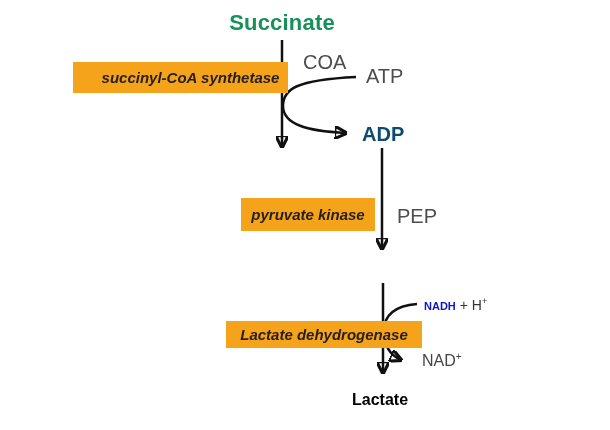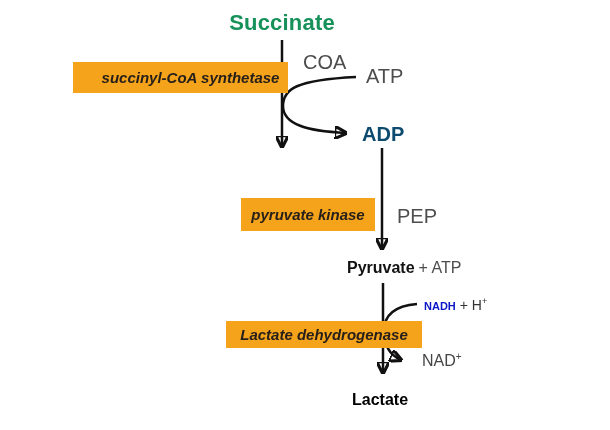--- a/index.html
+++ b/index.html
@@ -92,23 +92,20 @@
 
   <div id="label-atp-in" class="abs cofactor">ATP</div>
 
   <div id="label-adp" class="abs">ADP</div>
 
 
   <div id="enzyme-box-2" class="abs enzyme-box">pyruvate kinase</div>
 
   <div id="label-pep" class="abs cofactor">PEP</div>
 
-  <div id="metabolite-pyruvate" class="abs">
-    <span class="bold-part">Pyruvate</span><span class="light-part">+ ATP</span>
-  </div>
 
   <div id="label-nadh-group" class="abs">
     <span class="nadh">NADH</span><span class="hplus"><span>+ H</span><sup>+</sup></span>
   </div>
 
   <div id="enzyme-box-3" class="abs enzyme-box">Lactate dehydrogenase</div>
 
   <div id="label-nad" class="abs"><span>NAD</span><sup>+</sup></div>
 
   <div id="metabolite-lactate" class="abs">Lactate</div>

